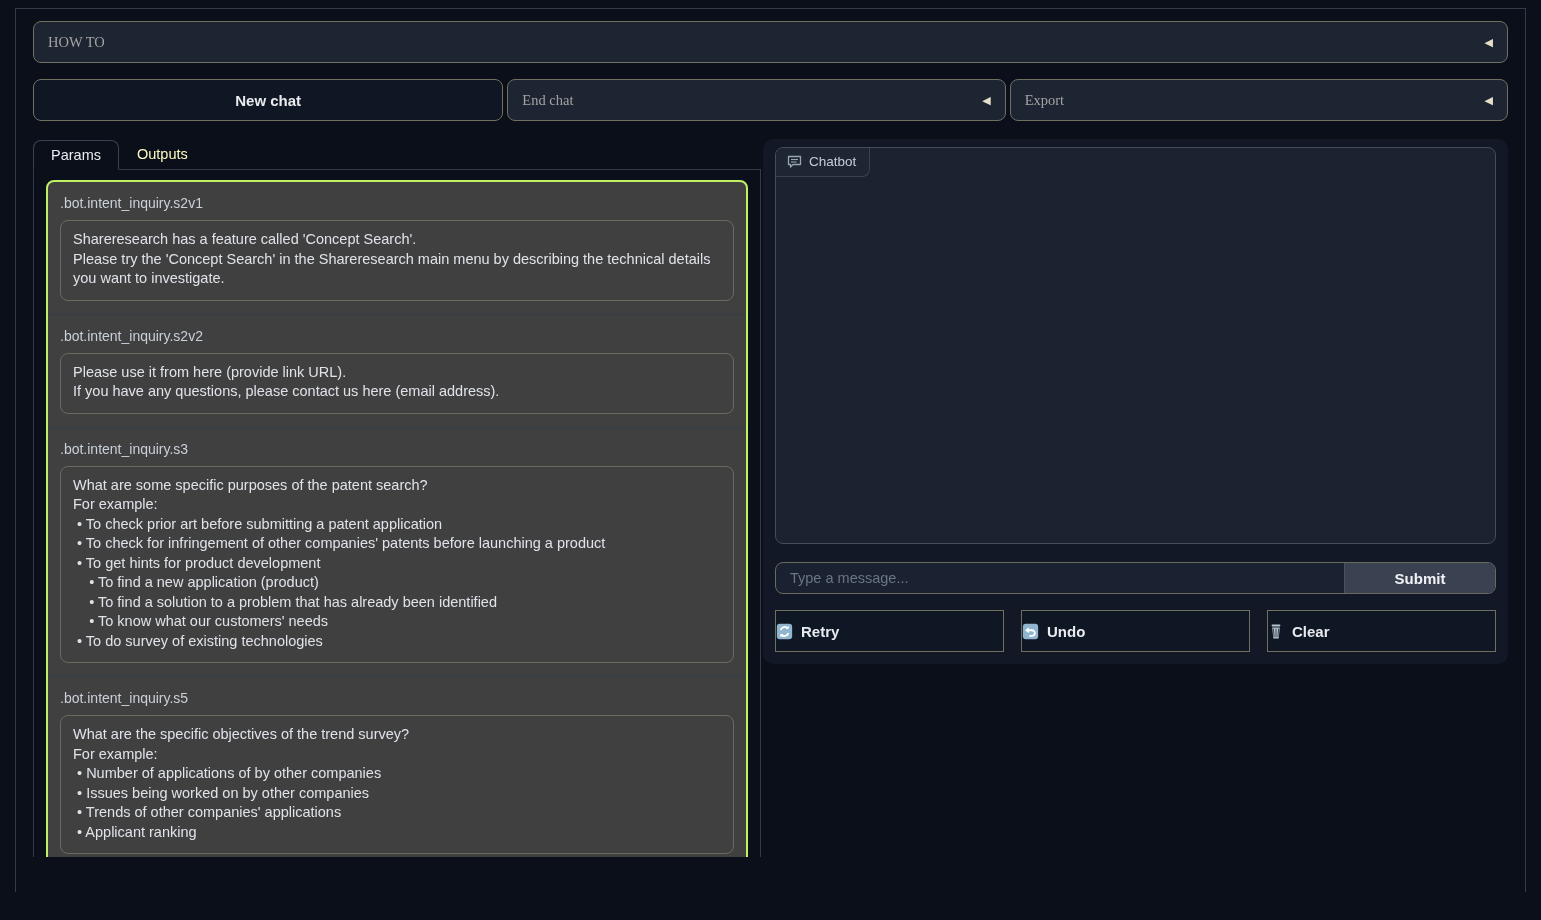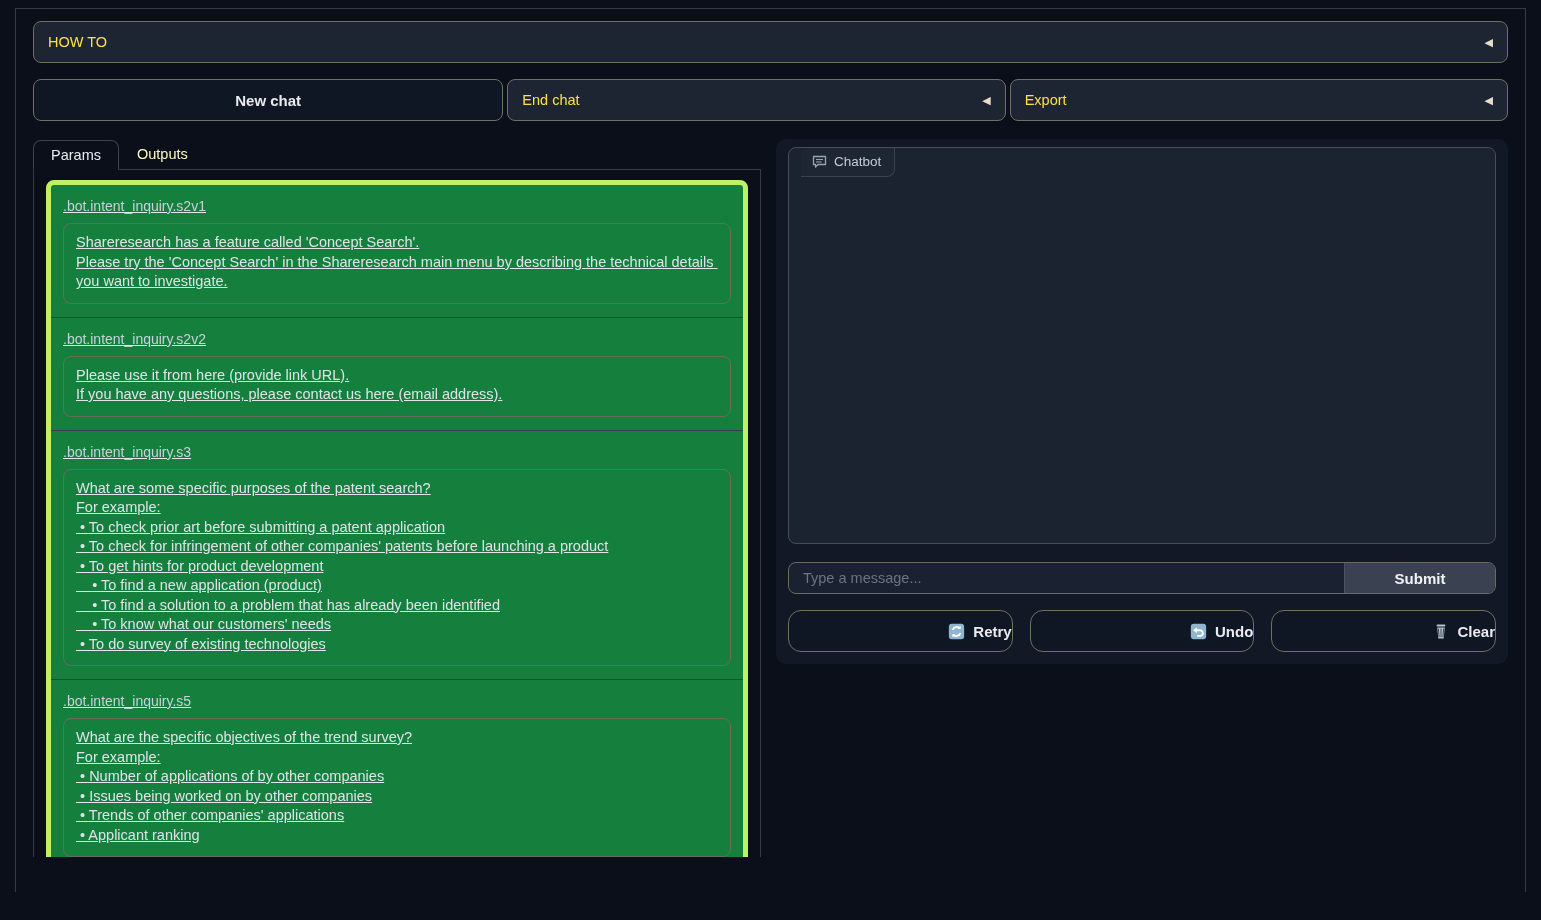--- a/index.html
+++ b/index.html
@@ -23,91 +23,91 @@
     border: 1px solid #333b49; border-top: 1px solid #333b49;
     height: 884px; padding: 12px 17px 0 17px; border-bottom: none;
   }
 
   
   .accordion {
     background: #1d2532; border: 1px solid #6f705f; border-radius: 8px;
     height: 42px; display: flex; align-items: center; justify-content: space-between;
     padding: 0 14px; cursor: pointer;
   }
-  .accordion .acc-label { font-size: 14.5px; color: #fde047; }
+  .accordion .acc-label { font-size: 14.5px; color: #a3a3a3; font-family: Liberation Serif, serif; }
   .arrow { font-size: 11px; color: #e8dfcb; line-height: 1; }
   .howto { margin-bottom: 16px; }
   .btn-row { display: flex; gap: 4px; margin-bottom: 18px; }
   .btn-row > * { flex: 1; }
   .new-chat-btn {
     background: #101724; border: 1px solid #6f705f; border-radius: 8px;
     height: 42px; font-weight: bold; font-size: 15px; color: #e9ecef; cursor: pointer;
     font-family: inherit; display: flex; align-items: center; justify-content: center;
   }
 
   
-  .main-row { display: flex; gap: 15px; align-items: flex-start; }
+  .main-row { display: flex; gap: 2px; align-items: flex-start; }
   .left-col { width: 728px; flex: none; }
   .right-col {
     flex: 1; background: #121826; border-radius: 10px; padding: 8px 12px 12px 12px;
   }
 
   
   .inner-tab-nav { display: flex; align-items: flex-end; height: 30px; padding-left: 0; }
   .inner-tab { font-size: 14.5px; padding: 6px 17px; color: #fef9c3; background: transparent; border: 1px solid transparent; cursor: pointer; font-family: inherit; }
   .inner-tab.active {
     color: #e8ebef; background: #0b0f19; border: 1px solid #3a4250; border-bottom: 1px solid #0b0f19;
     border-radius: 8px 8px 0 0; margin-bottom: -1px; position: relative; z-index: 2;
   }
   .inner-tab-content {
     border: 1px solid #333b49; border-bottom: none; padding: 10px 12px 0 12px; height: 688px; overflow: hidden;
   }
 
   
   .params-group {
-    background: #15803d; border: 5px solid #bef264; border-radius: 8px; overflow: hidden; text-decoration: underline;
+    background: #404040; border: 2px solid #bef264; border-radius: 8px; overflow: hidden;
   }
   .param-block { padding: 11px 12px 13px 12px; border-bottom: 1px solid #353d4b; }
   .param-block:last-child { border-bottom: none; }
   .param-label { font-size: 14px; color: #c9d0d9; margin: 2px 0 9px 0; }
   .param-box {
     border: 1px solid #6a6b5e; border-radius: 8px; padding: 9px 12px 11px 12px;
     font-size: 14.5px; line-height: 19.5px; color: #dfe3e9; white-space: pre-wrap;
     min-height: 40px;
   }
 
   
   .chatbot-box {
     position: relative; height: 397px; background: #1b2330;
     border: 1px solid #454c5a; border-radius: 8px; margin-bottom: 18px;
   }
   .chatbot-label {
-    position: absolute; top: 0; left: 12px; display: flex; align-items: center; gap: 7px;
+    position: absolute; top: 0; left: 0; display: flex; align-items: center; gap: 7px;
     padding: 6px 13px 7px 11px; background: #1e2634;
     border-right: 1px solid #3a4250; border-bottom: 1px solid #3a4250;
     border-radius: 7px 0 8px 0; color: #c5ccd5; font-size: 13.5px;
   }
   .input-row {
     display: flex; height: 32px; border: 1px solid #6a6b5e; border-radius: 8px;
     overflow: hidden; margin-bottom: 16px; background: #1a2130;
   }
   .msg-input {
     flex: 1; background: transparent; border: none; outline: none; color: #dfe3e9;
     font-size: 14.5px; padding: 0 14px; font-family: inherit;
   }
   .msg-input::placeholder { color: #6c7584; }
   .submit-btn {
     width: 151px; flex: none; background: #3a4150; border: none; border-left: 1px solid #4a515f;
     color: #f0f2f5; font-weight: bold; font-size: 15px; cursor: pointer; font-family: inherit;
   }
   .chat-btn-row { display: flex; gap: 17px; }
   .chat-btn {
-    flex: 1; height: 42px; background: #0f1624; border: 1px solid #6f705f; border-radius: 13px;
+    flex: 1; height: 42px; background: #0f1624; border: 1px solid #6f705f; border-radius: 0;
     color: #e9ecef; font-weight: bold; font-size: 15px; cursor: pointer; font-family: inherit;
-    display: flex; align-items: center; justify-content: flex-end; gap: 8px;
+    display: flex; align-items: center; justify-content: flex-start; gap: 8px;
   }
   .icon { display: inline-flex; align-items: center; }
 </style>
 </head>
 <body>
 
 <div class="app">
 
 
   <div class="tab-content">

